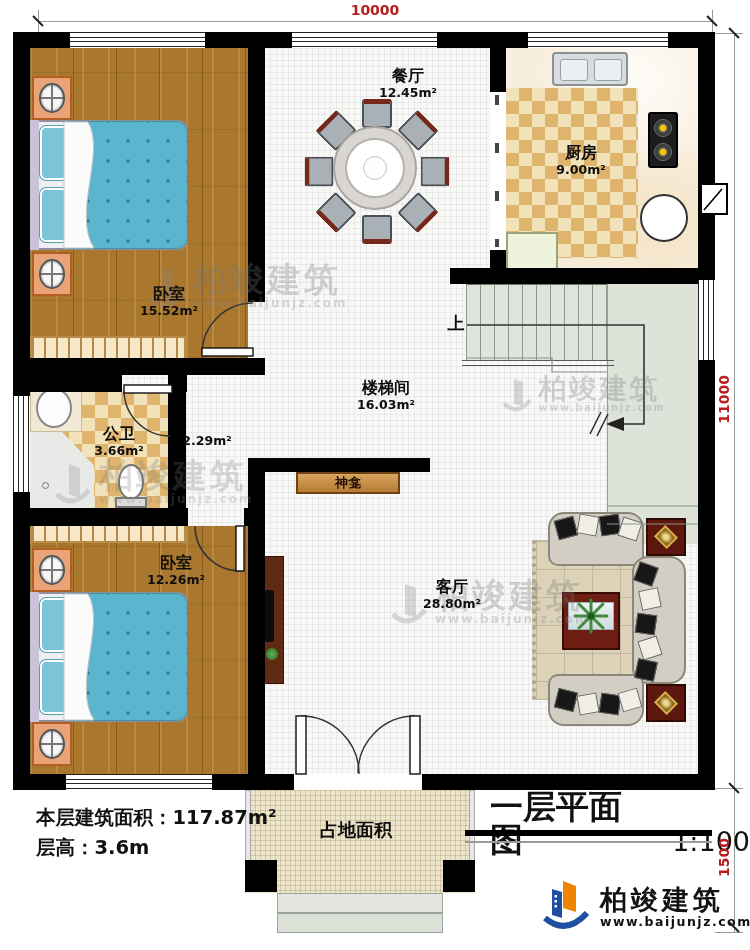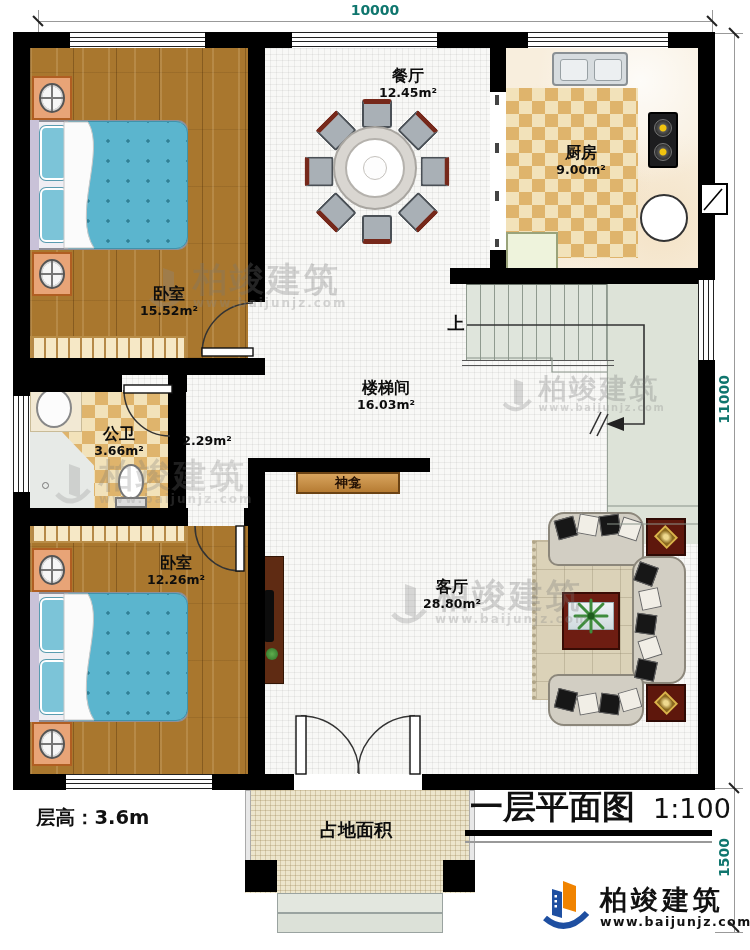--- a/index.html
+++ b/index.html
@@ -69,26 +69,26 @@
     font-weight:bold;line-height:1.18;white-space:nowrap;color:#0d0d0d;}
   .rlabel .nm{font-size:16px;} .rlabel .ar{font-size:12.5px;}
   .up{font-size:17px;font-weight:bold;z-index:20;}
   
   .wm{position:absolute;display:flex;align-items:center;gap:7px;z-index:18;opacity:.30;pointer-events:none;}
   .wm .wm-brand{font-size:34px;font-weight:900;color:#777;letter-spacing:3px;line-height:1;}
   .wm .wm-url{font-size:12px;font-weight:bold;color:#888;letter-spacing:2px;}
   
   .dimline{background:#999;z-index:30;}
   .tick{width:14px;height:2px;background:#222;z-index:31;transform:rotate(45deg);}
-  .dimtext{font-size:14px;font-weight:bold;color:#0f766e;z-index:31;white-space:nowrap;}
+  .dimtext{font-size:14px;font-weight:bold;color:#b91c1c;z-index:31;white-space:nowrap;}
   .vtext{writing-mode:vertical-rl;transform:rotate(180deg);}
   
   .stats{position:absolute;left:36px;top:803px;z-index:30;font-size:19.5px;font-weight:600;line-height:1.55;}
   .titleblock{position:absolute;left:470px;top:790px;z-index:30;display:flex;align-items:flex-end;gap:18px;}
-  .titleblock .t1{font-size:33px;font-weight:bold;line-height:1;}
+  .titleblock .t1{font-size:33px;font-weight:bold;line-height:1;margin-left:20px;}
   .titleblock .t2{font-size:27px;font-weight:500;line-height:1.05;}
   .brand{position:absolute;left:540px;top:878px;z-index:30;display:flex;align-items:center;gap:8px;}
   .brand .bn{font-size:27px;font-weight:900;letter-spacing:4px;line-height:1.1;}
   .brand .bu{font-size:12.5px;font-weight:bold;letter-spacing:1.5px;}
   svg.overlay{position:absolute;left:0;top:0;z-index:12;pointer-events:none;}
 </style>
 </head>
 <body>
 
 <div class="plan">
@@ -353,20 +353,21 @@
   <div class="abs tick" style="left:727px;top:32px"></div>
   <div class="abs tick" style="left:727px;top:787px"></div>
   <div class="abs dimtext vtext" style="left:716px;top:375px">11000</div>
 
   <div class="abs dimline" style="left:734px;top:789px;width:1px;height:144px"></div>
   <div class="abs dimline" style="left:715px;top:932px;width:28px;height:1px"></div>
   <div class="abs tick" style="left:727px;top:926px"></div>
   <div class="abs dimtext vtext" style="left:716px;top:838px">1500</div>
 
   <div class="stats">
+    <div><span>本层建筑面积：</span><span>117.87m²</span></div>
     <div><span>层高：</span><span>3.6m</span></div>
   </div>
 
   <div class="titleblock">
     <span class="t1">一层平面图</span>
     <span class="t2">1:100</span>
   </div>
   <div class="abs" style="left:465px;top:830px;width:247px;height:6px;background:#000;z-index:30"></div>
   <div class="abs" style="left:465px;top:841px;width:247px;height:2px;background:#999;z-index:30"></div>
 

